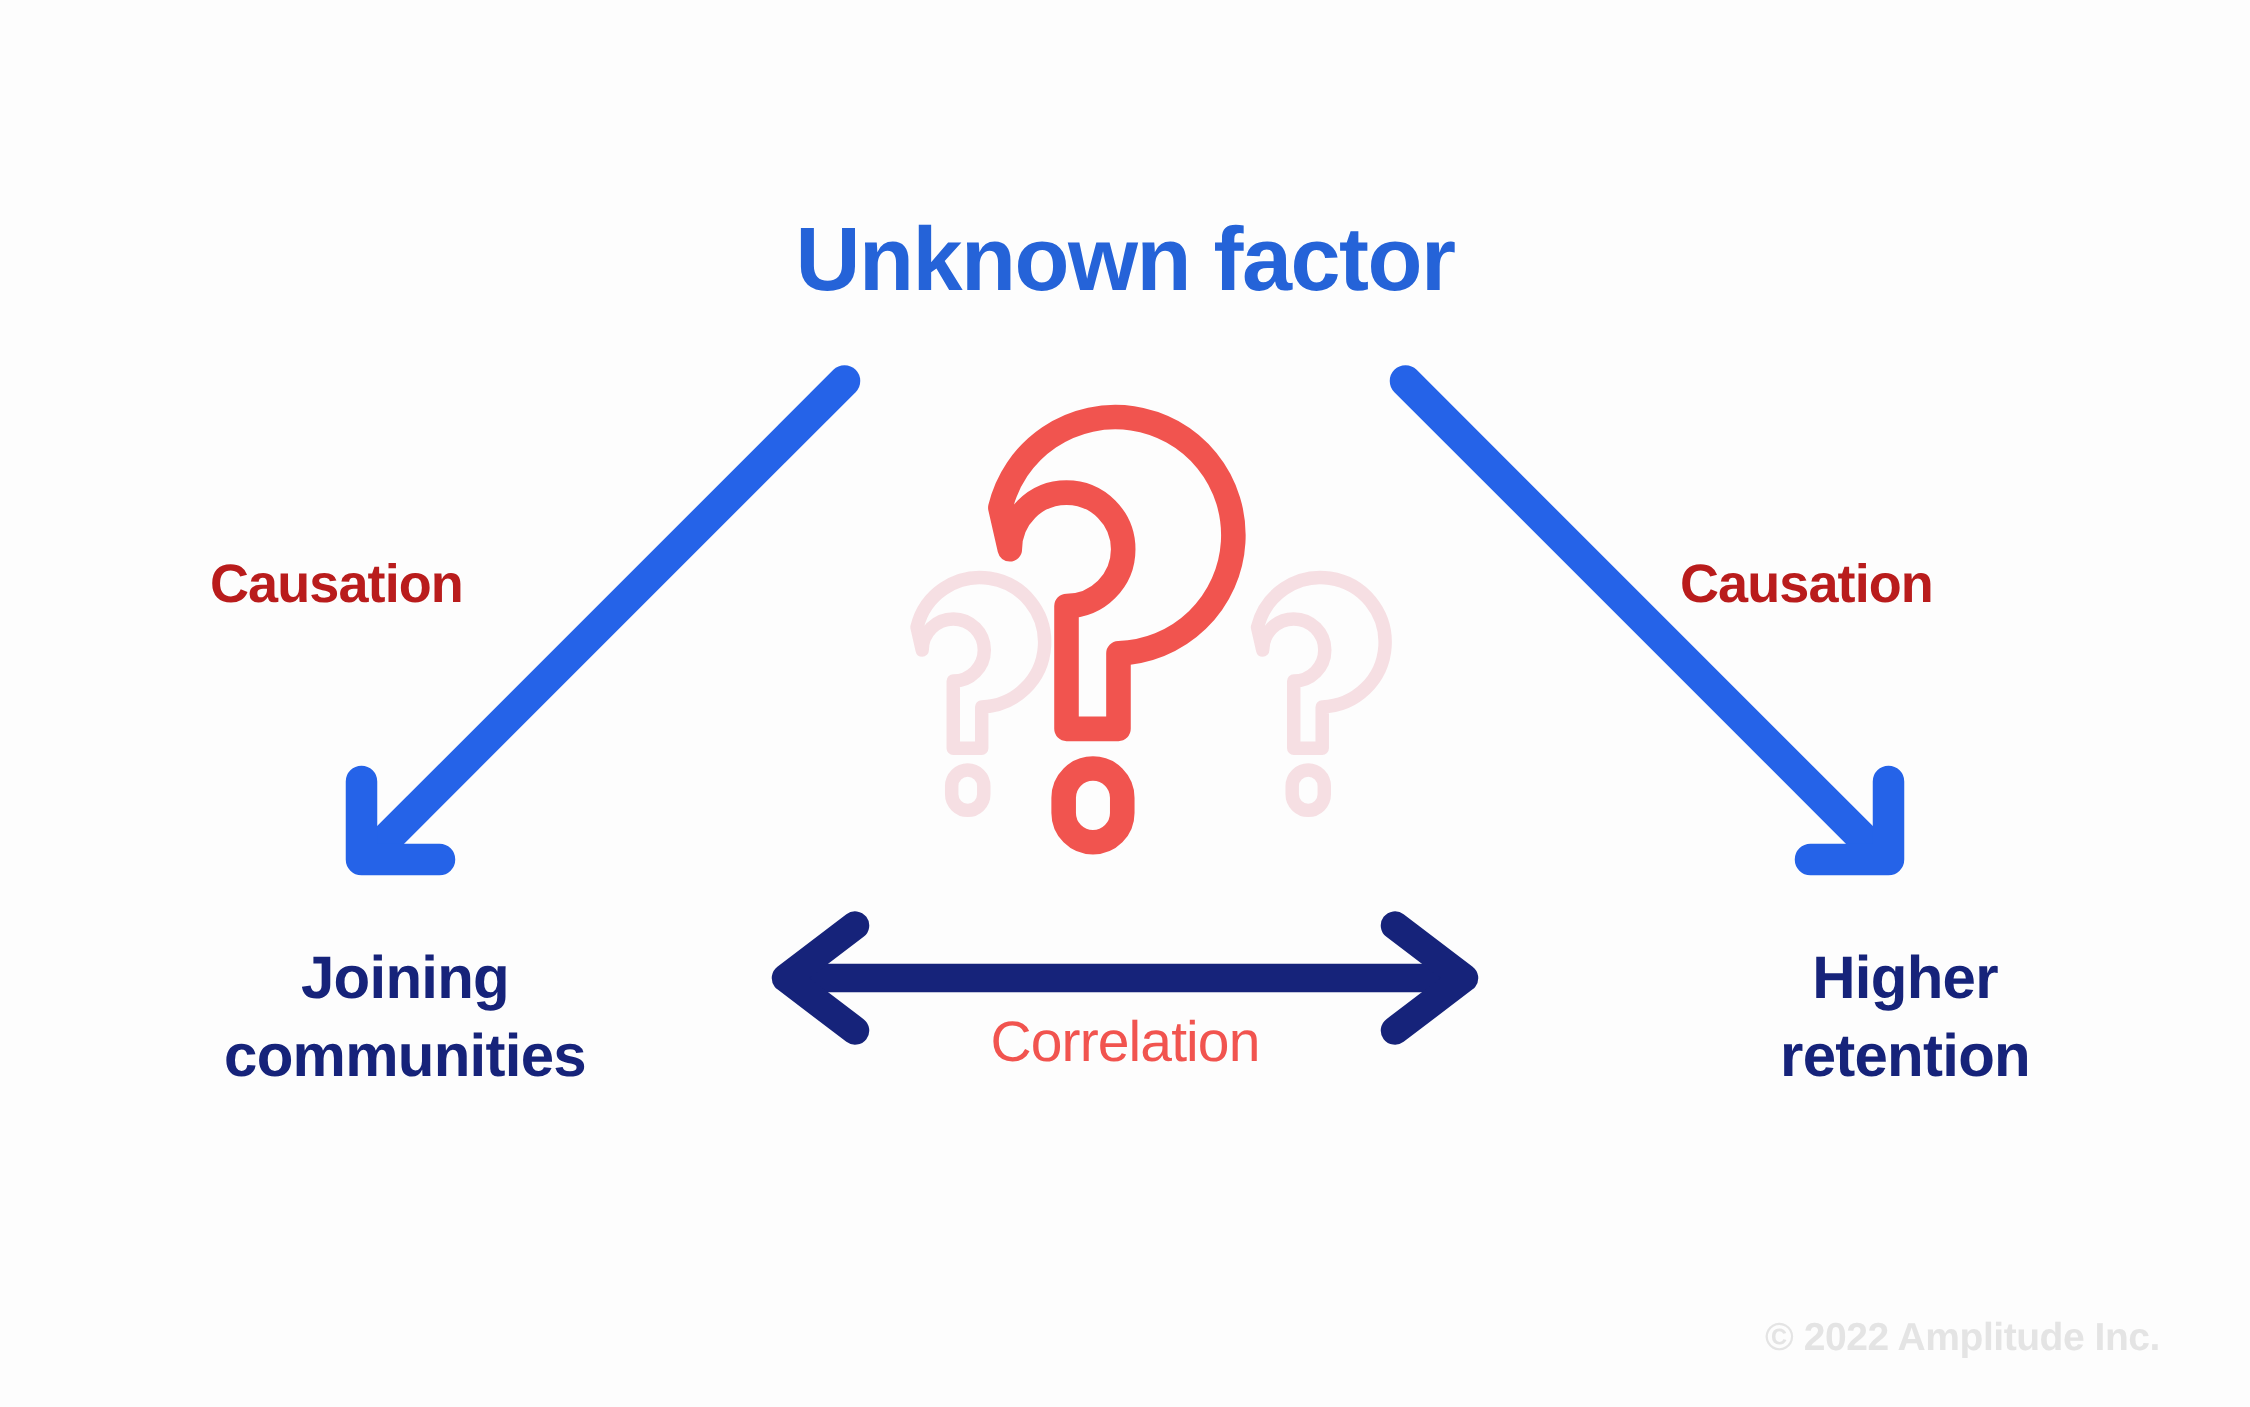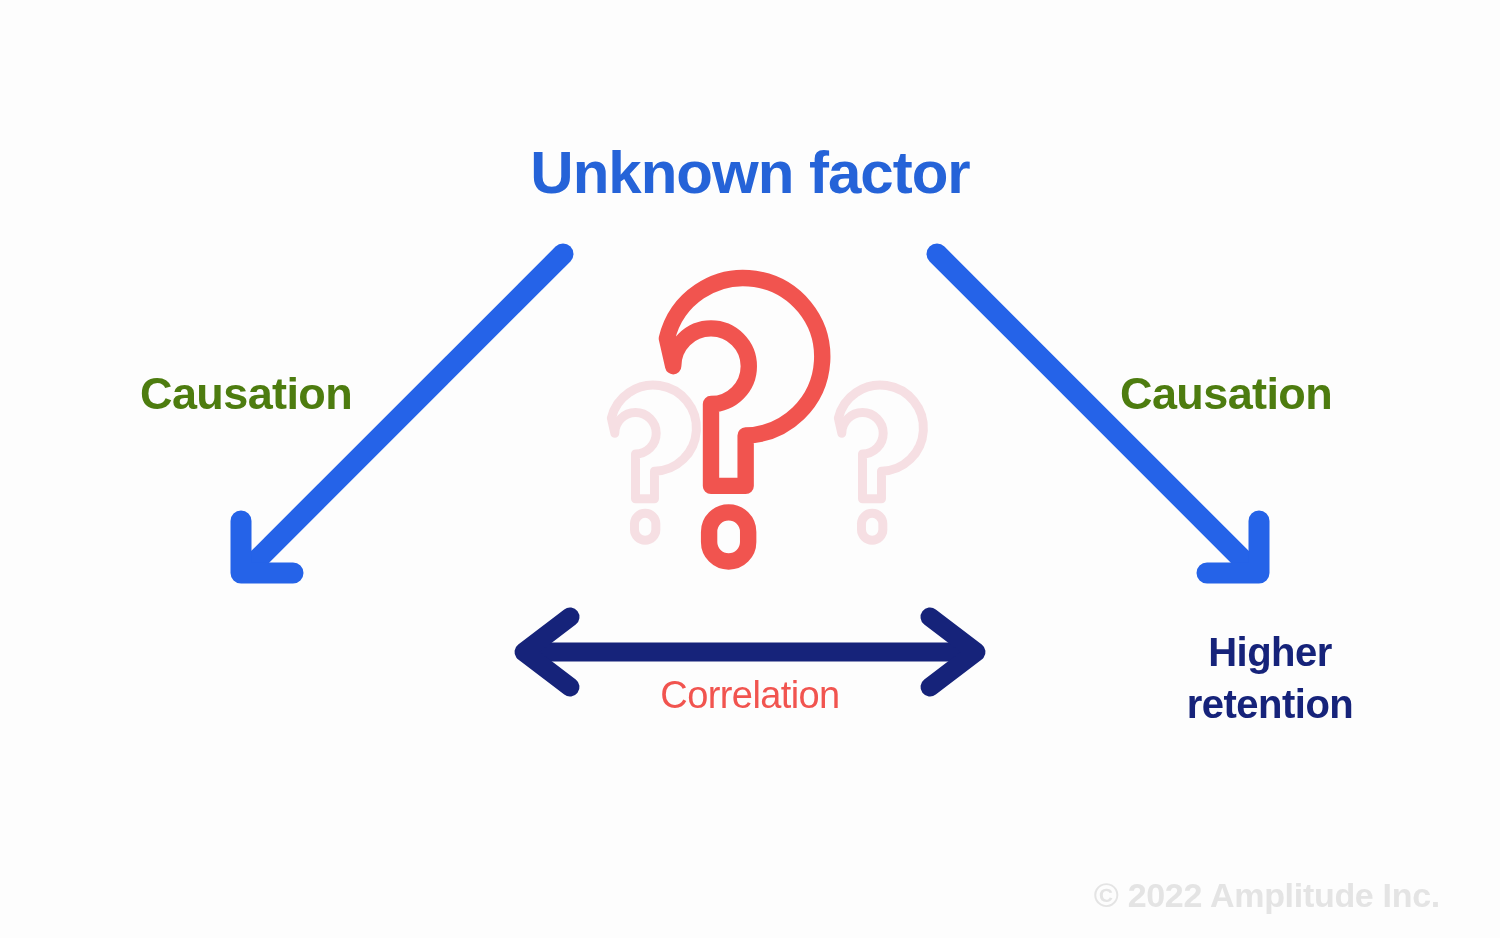--- a/index.html
+++ b/index.html
@@ -41,23 +41,23 @@
     width: 1500px;
     text-align: center;
     font-size: 60px;
     font-weight: 700;
     color: #2563d8;
     letter-spacing: -1px;
   }
 
   
   .causation-label {
-    font-size: 45px;
+    font-size: 36px;
     font-weight: 700;
-    color: #4d7c0f;
+    color: #b91c1c;
     letter-spacing: -0.6px;
   }
   #causation-left-label {
     left: 140px;
     top: 371px;
     width: 260px;
     text-align: left;
   }
   #causation-right-label {
     left: 1120px;
@@ -97,21 +97,21 @@
     top: 626px;
     width: 470px;
   }
 
   
   #watermark {
     left: 0;
     top: 878px;
     width: 1440px;
     text-align: right;
-    font-size: 34px;
+    font-size: 26px;
     font-weight: 700;
     color: #e4e4e4;
     letter-spacing: -0.3px;
   }
 </style>
 </head>
 <body>
 
 <div id="canvas">
 
@@ -169,19 +169,21 @@
   </svg>
 
   <div class="txt" id="title-unknown-factor">Unknown factor</div>
 
   <div class="txt causation-label" id="causation-left-label">Causation</div>
 
   <div class="txt causation-label" id="causation-right-label">Causation</div>
 
   <div class="txt correlation-label" id="correlation-label">Correlation</div>
 
+  <div class="txt outcome-label" id="outcome-left" style="white-space: pre-line;">Joining
+communities</div>
 
   <div class="txt outcome-label" id="outcome-right" style="white-space: pre-line;">Higher
 retention</div>
 
   <div class="txt" id="watermark">© 2022 Amplitude Inc.</div>
 
 </div>
 
 </body></html>

